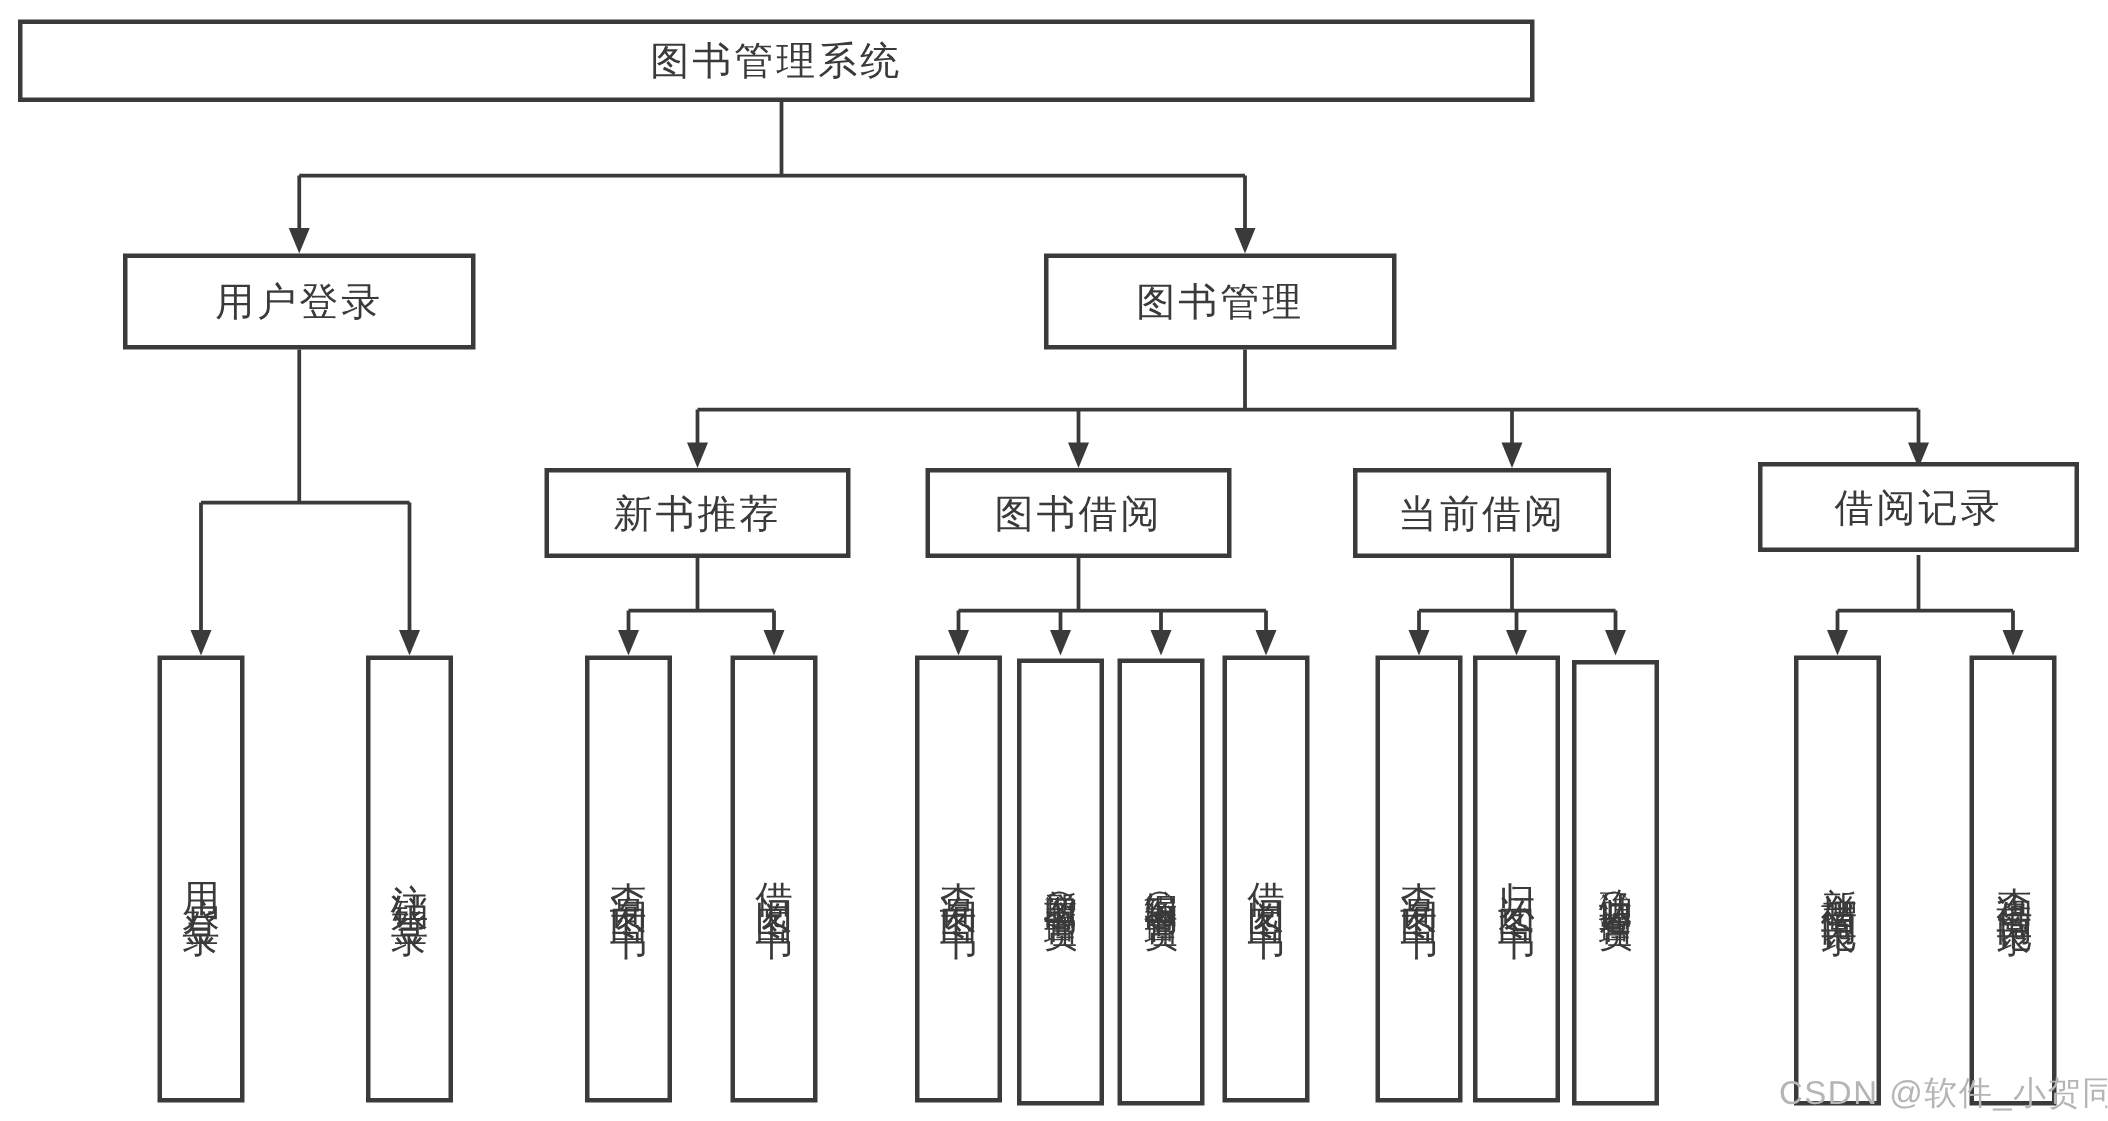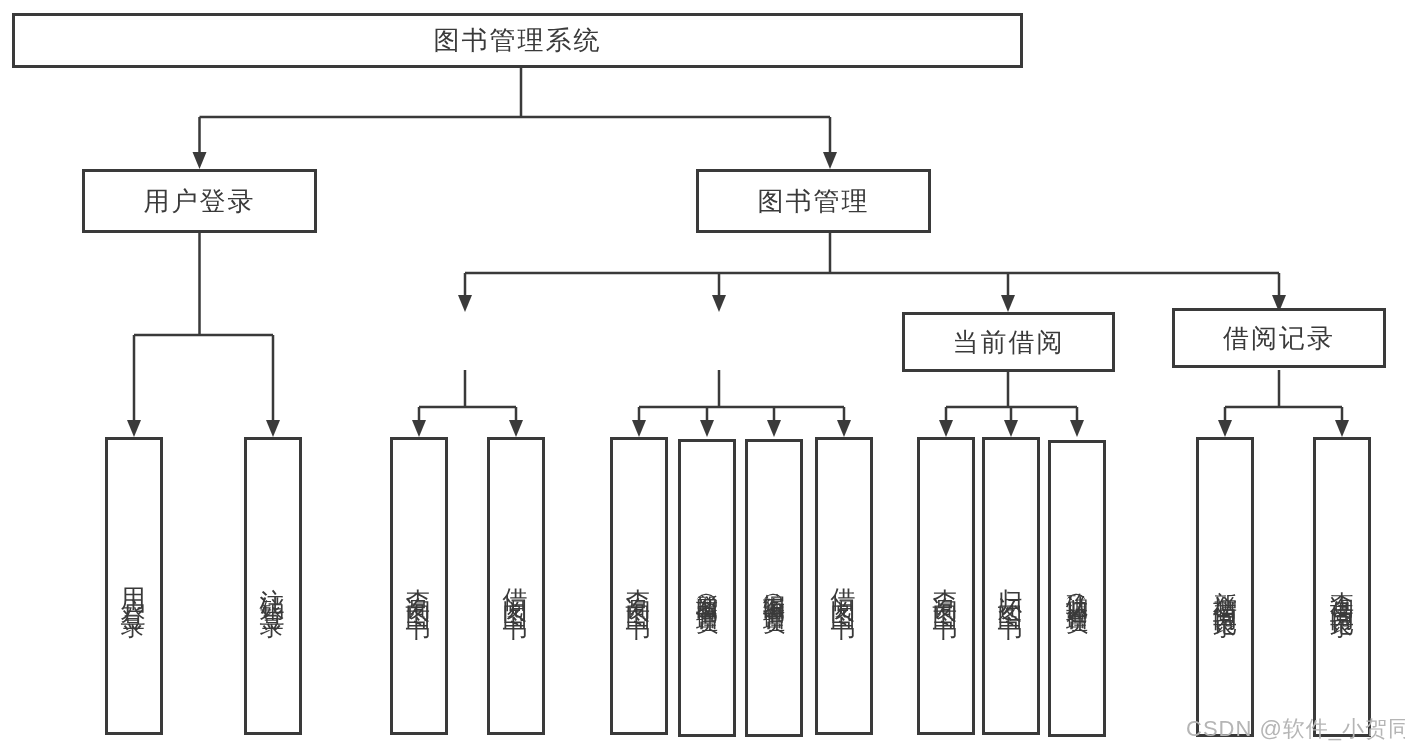--- a/index.html
+++ b/index.html
@@ -68,21 +68,23 @@
       <polygon points="1225,437 1218,420 1232,420"></polygon>
       <polygon points="1342,437 1335,420 1349,420"></polygon>
     </g>
   </svg>
 
   <div class="node h" style="left:12px;top:13px;width:1011px;height:55px">图书管理系统</div>
 
   <div class="node h" style="left:82px;top:169px;width:235px;height:64px">用户登录</div>
   <div class="node h" style="left:696px;top:169px;width:235px;height:64px">图书管理</div>
 
-  <div class="node h" style="left:902px;top:312px;width:213px;height:60px">当前借阅</div>
+  <div class="node h" style="left:363px;top:312px;width:204px;height:60px">新书推荐</div>
+  <div class="node h" style="left:617px;top:312px;width:204px;height:60px">图书借阅</div>
+  <div class="node h" style="left:902px;top:312px;width:172px;height:60px">当前借阅</div>
   <div class="node h" style="left:1172px;top:308px;width:214px;height:60px">借阅记录</div>
 
   <div class="node v v4" style="left:105px;top:437px;width:58px;height:298px">用户登录</div>
   <div class="node v v4" style="left:244px;top:437px;width:58px;height:298px">注销登录</div>
 
   <div class="node v v4" style="left:390px;top:437px;width:58px;height:298px">查询图书</div>
   <div class="node v v4" style="left:487px;top:437px;width:58px;height:298px">借阅图书</div>
 
   <div class="node v v4" style="left:610px;top:437px;width:58px;height:298px">查询图书</div>
   <div class="node v v10" style="left:678px;top:439px;width:58px;height:298px">新增图书（管理员）</div>

